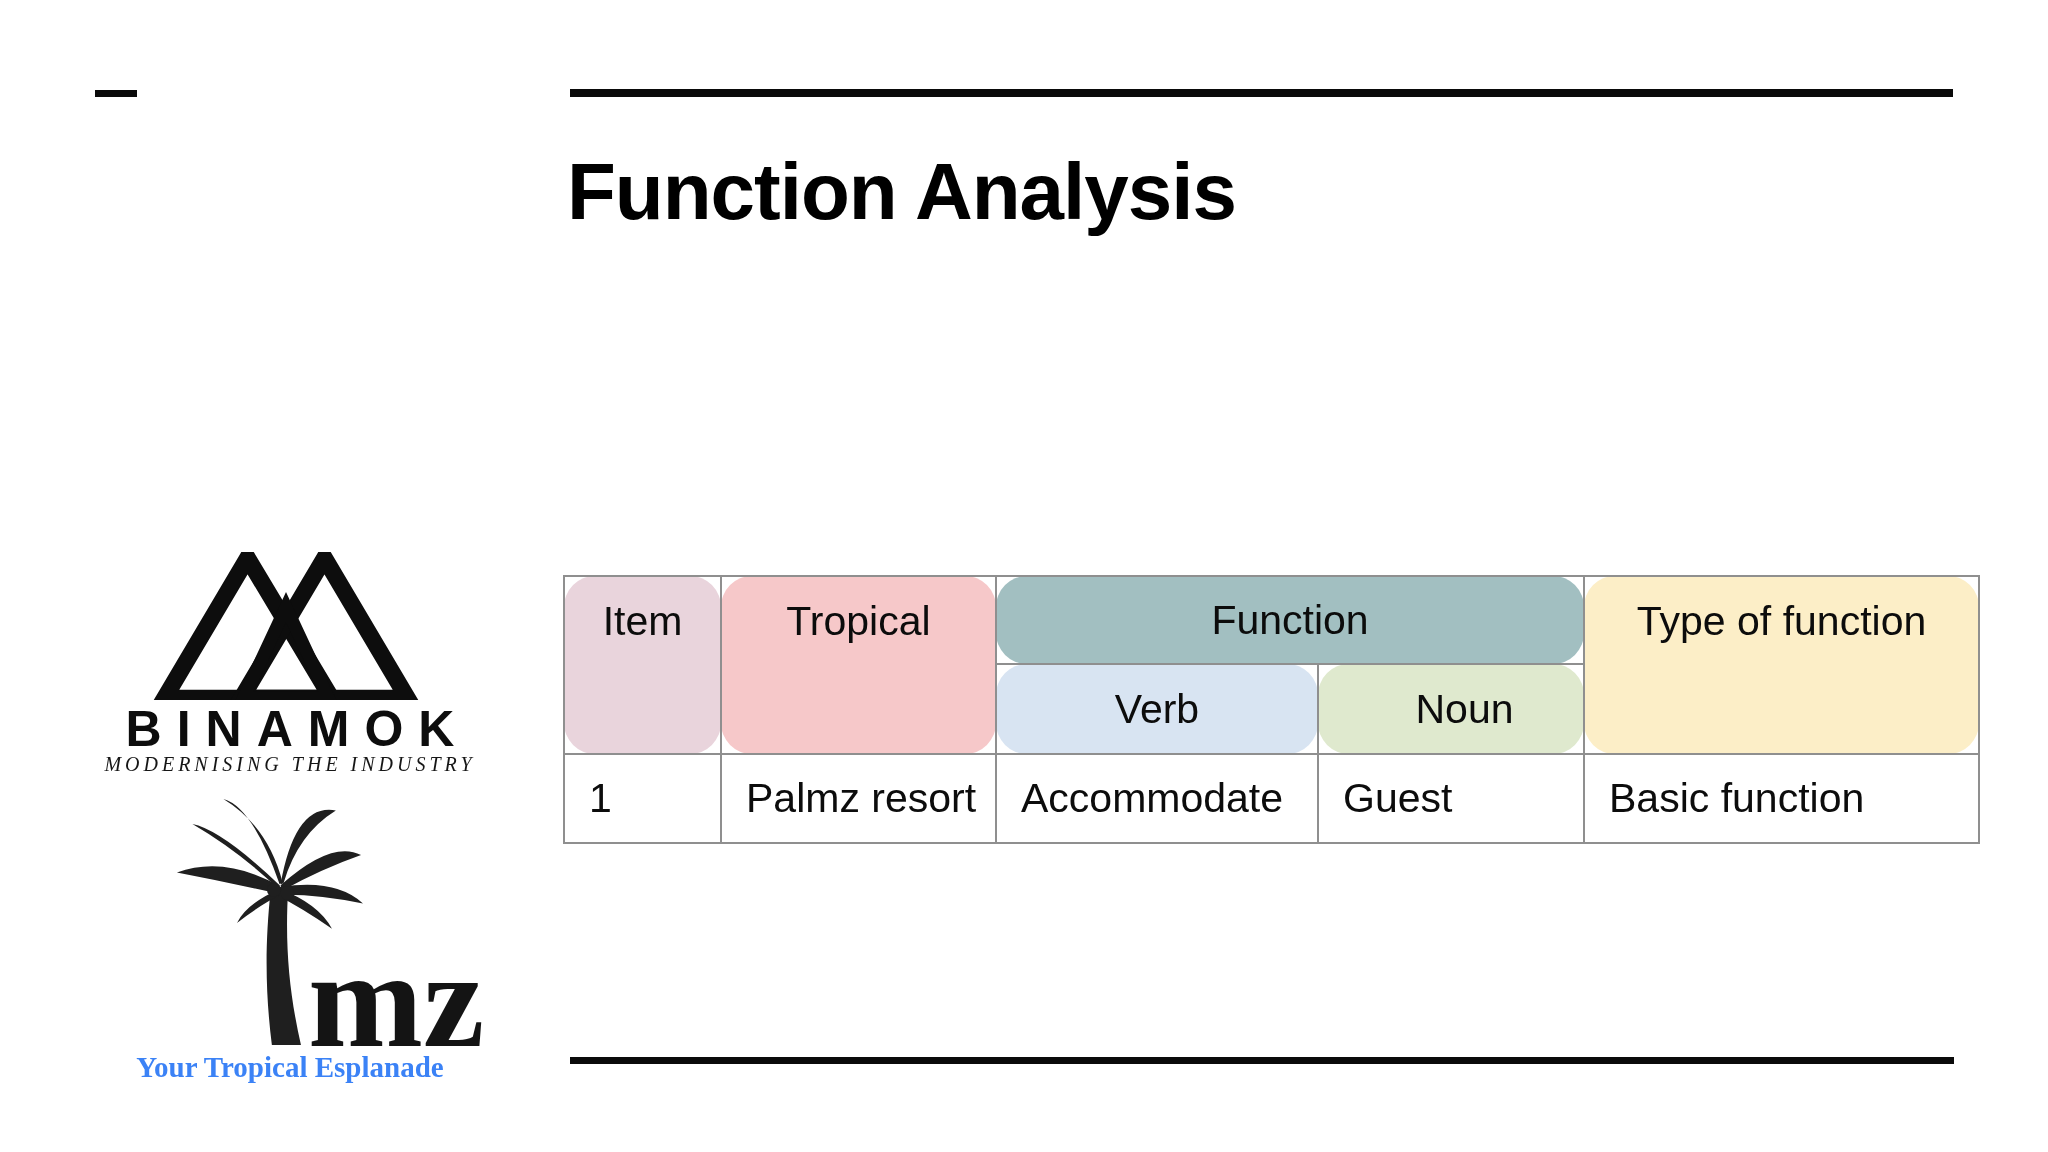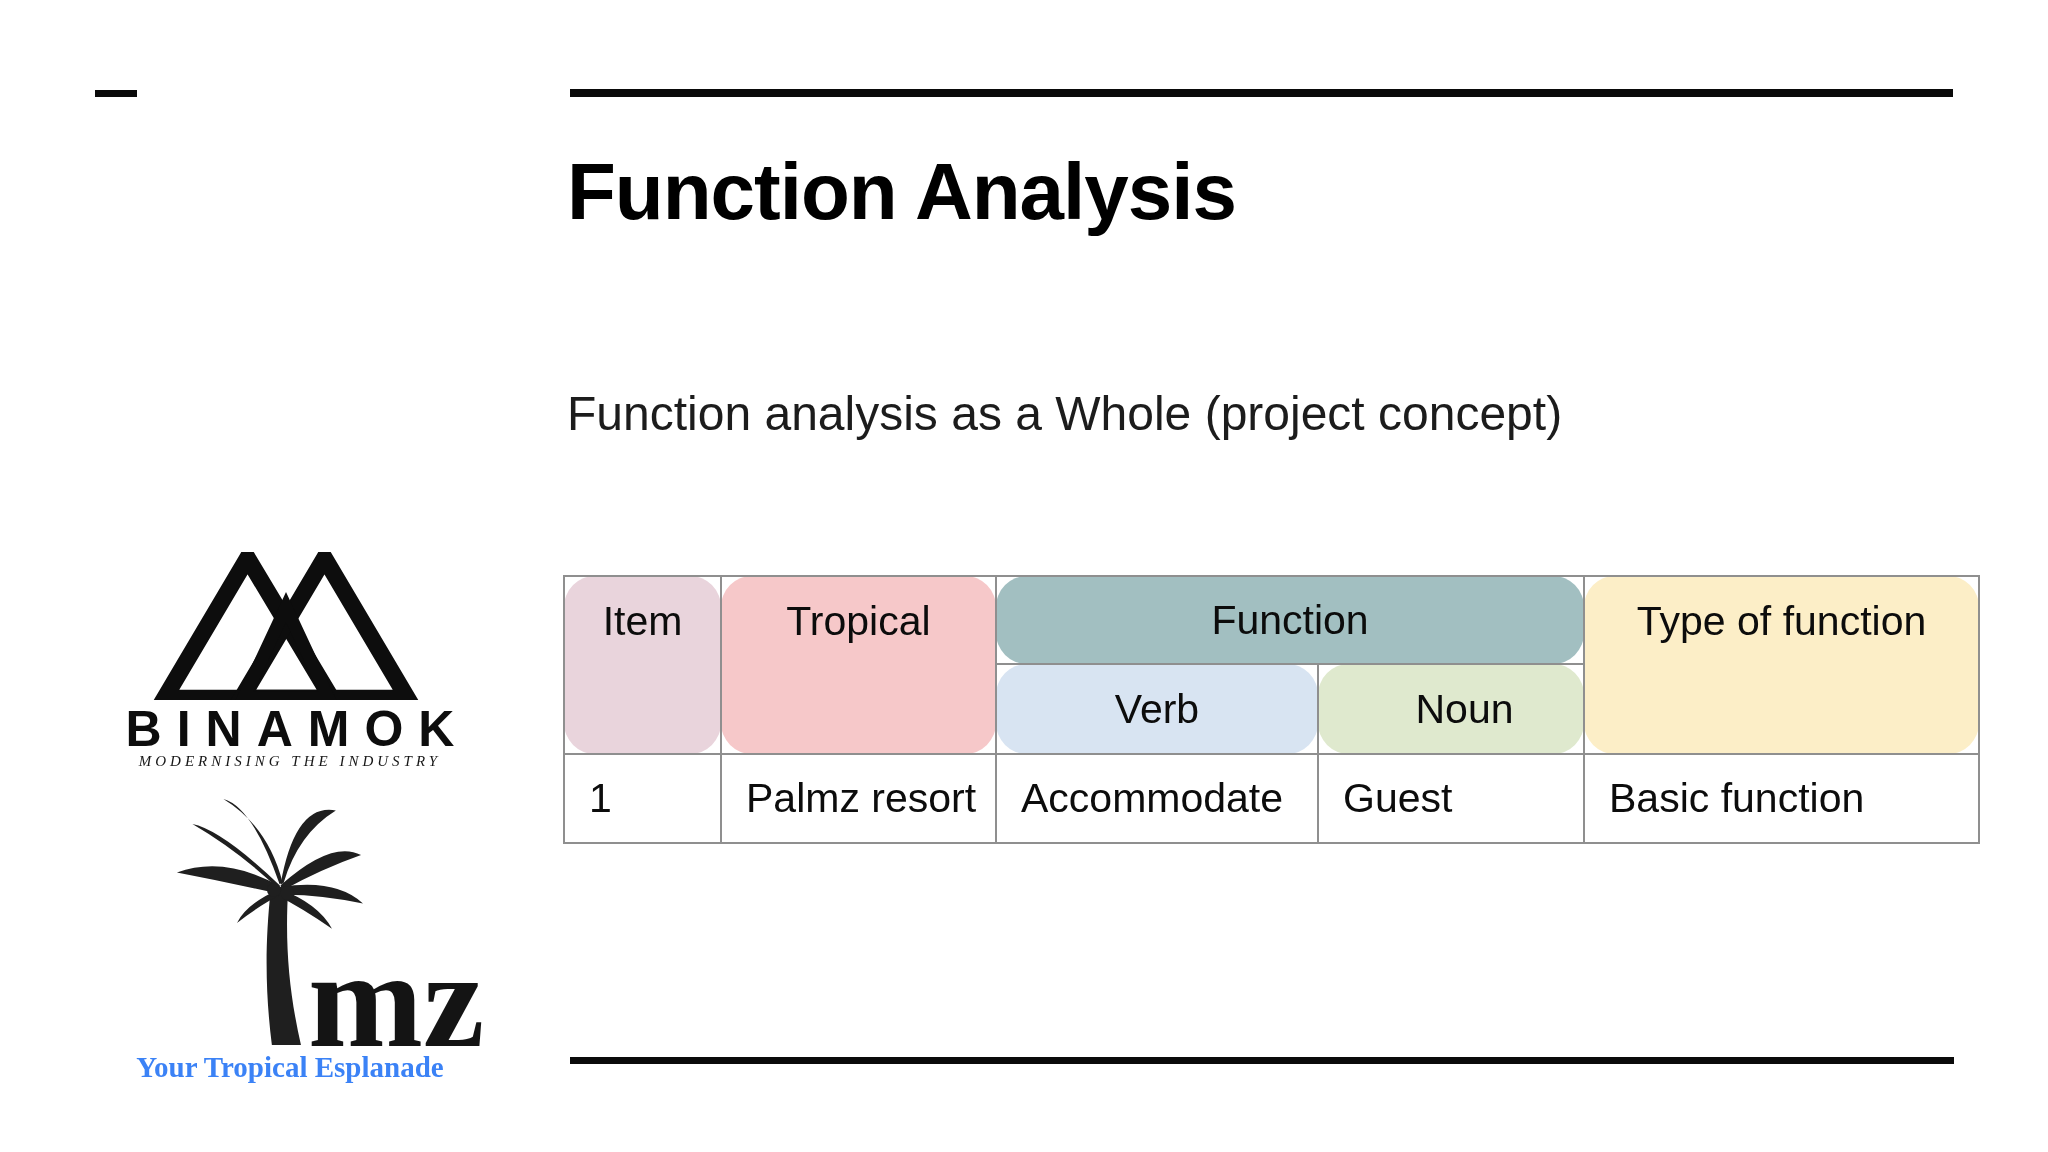--- a/index.html
+++ b/index.html
@@ -61,21 +61,21 @@
   .binamok-mark { position: absolute; left: 72px; top: 2px; width: 268px; height: 148px; }
   .binamok-name {
     position: absolute; left: 0; top: 154px; width: 420px;
     text-align: center; font-size: 50px; font-weight: bold; color: #0d0d0d;
     letter-spacing: 15px; text-indent: 15px; line-height: 1;
   }
   .binamok-tagline {
     position: absolute; left: 0; top: 204px; width: 420px;
     text-align: center;
     font-family: "Liberation Serif", serif; font-style: italic;
-    font-size: 15px; color: #161616; letter-spacing: 4px; line-height: 1;
+    font-size: 20px; color: #161616; letter-spacing: 4px; line-height: 1;
   }
 
   .palmz-logo { position: absolute; left: 80px; top: 795px; width: 420px; height: 300px; }
   .palm-tree { position: absolute; left: 88px; top: 0px; width: 200px; height: 252px; }
   .palmz-word {
     position: absolute; left: 0; top: 136px; width: 420px; height: 140px;
     font-family: "Liberation Serif", serif; font-weight: bold;
     font-size: 138px; color: #141414; line-height: 1;
   }
   .palmz-pa { position: absolute; left: 14px; top: 0; }
@@ -90,21 +90,20 @@
 </head>
 <body>
 
 <div class="slide">
 
   <div class="dash-accent"></div>
   <div class="top-rule"></div>
   <div class="bottom-rule"></div>
 
   <div class="page-title">Function Analysis</div>
-  <div class="subtitle">Function analysis as a Whole (project concept)</div>
 
   <table class="function-table">
     <colgroup>
       <col style="width:157px">
       <col style="width:275px">
       <col style="width:322px">
       <col style="width:266px">
       <col style="width:395px">
     </colgroup>
     <tbody>

